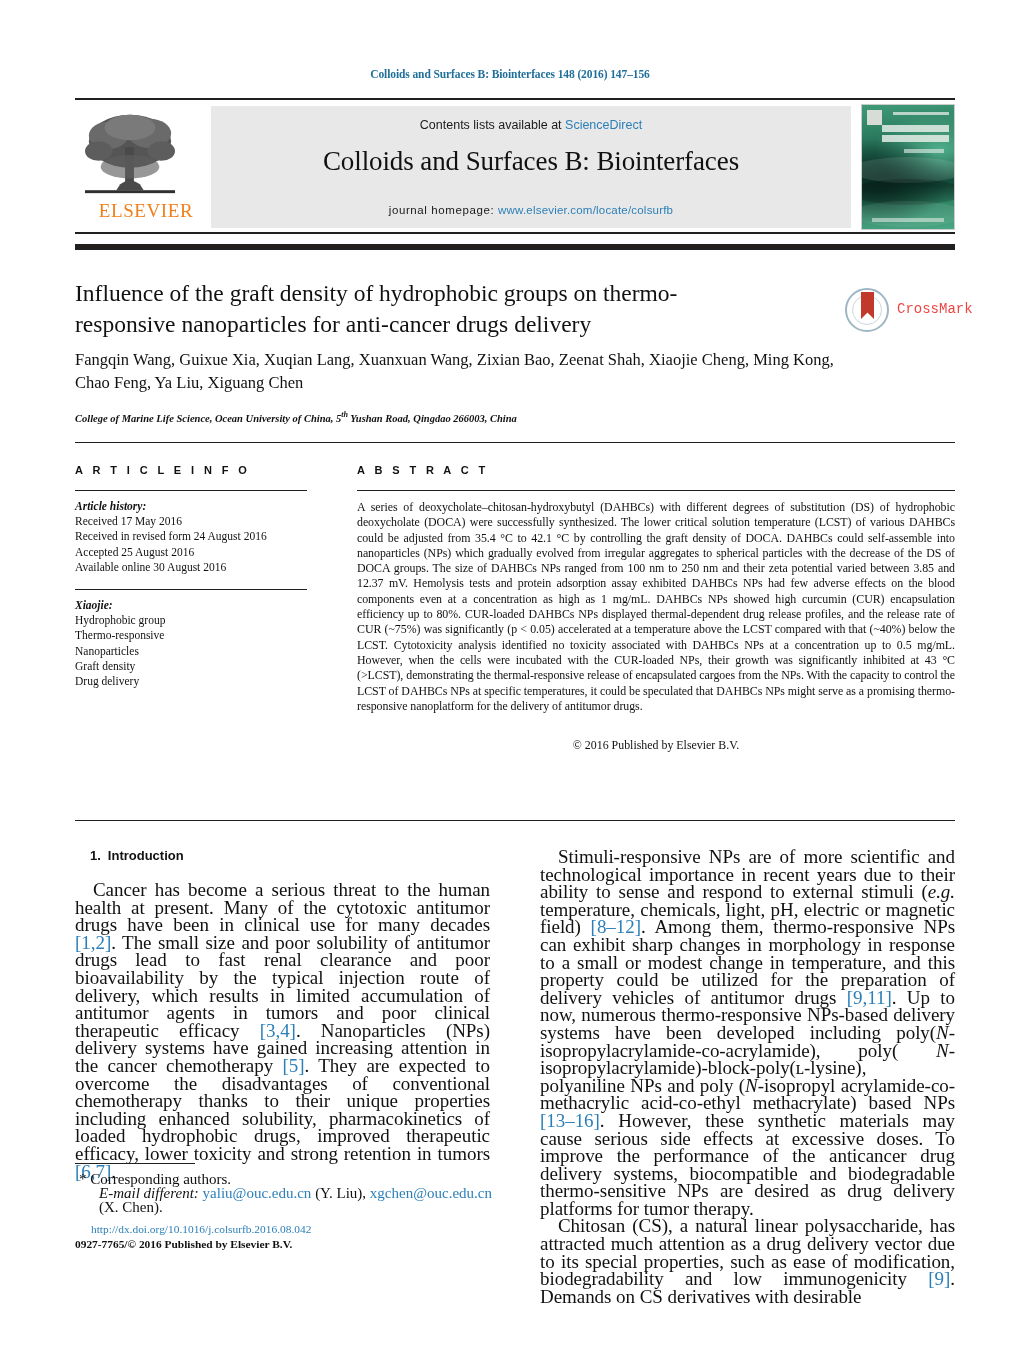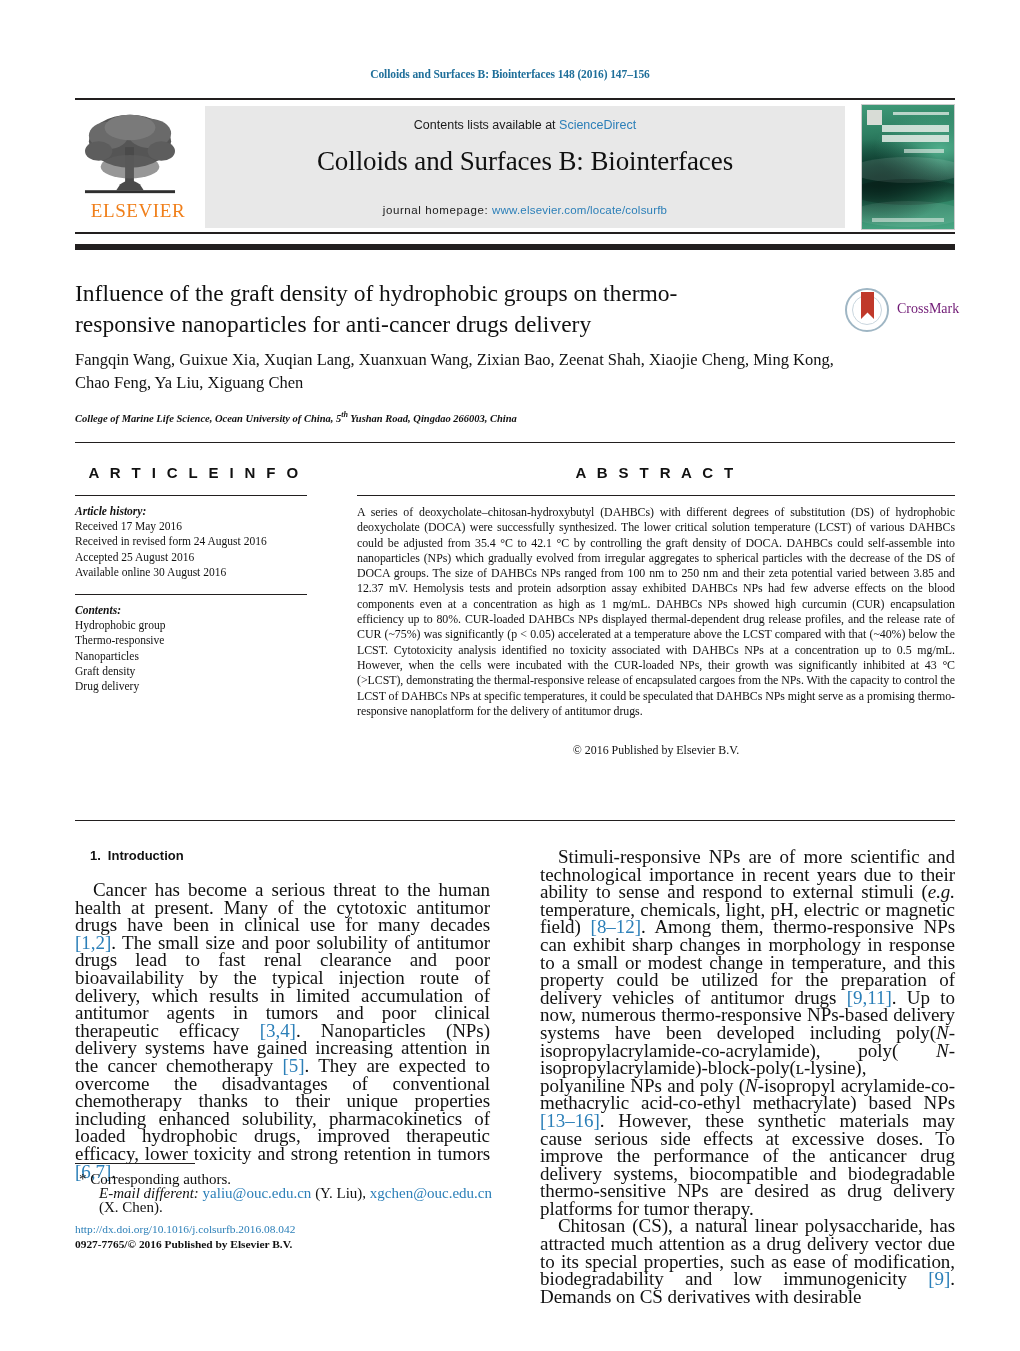--- a/index.html
+++ b/index.html
@@ -52,31 +52,31 @@
     width: 110px;
     height: 122px;
   }
   .els-tree {
     position: absolute;
     left: 6px; top: 2px;
     width: 98px; height: 92px;
   }
   .els-word {
     position: absolute;
-    left: 8px; top: 94px;
+    left: 16px; top: 94px;
     width: 110px;
     text-align: center;
     font-family: "Liberation Serif", serif;
     font-size: 19px;
     letter-spacing: 0.6px;
     color: #f07f1a;
   }
   .journal-band {
     position: absolute;
-    left: 130px;
+    left: 136px;
     top: 6px;
     width: 640px;
     height: 122px;
     background: #e8e8e8;
   }
   .contents-line {
     position: absolute;
     top: 12px;
     left: 0; right: 0;
     text-align: center;
@@ -242,40 +242,39 @@
     position: absolute;
     left: 14px; top: 2px;
     width: 13px; height: 27px;
     background: #c0392b;
     clip-path: polygon(0 0, 100% 0, 100% 100%, 50% 76%, 0 100%);
   }
   .cm-label {
     position: absolute;
     left: 52px;
     top: 13px;
-    font-family: Liberation Serif, serif;
+    font-family: Liberation Mono, monospace;
     font-size: 14px;
-    color: #701a75;
+    color: #ef4444;
   }
 
   
   .sec-rule-top {
     position: absolute;
     left: 75px; top: 442px;
     width: 880px;
     height: 1px;
     background: #221f1f;
   }
   .colhead {
     font-family: "Liberation Sans", sans-serif;
     font-weight: bold;
-    font-size: 15px;
+    font-size: 11px;
     letter-spacing: 3.4px;
     color: #111111;
-    text-align: center;
   }
   .info-col {
     position: absolute;
     left: 75px;
     top: 464px;
     width: 240px;
   }
   .info-rule {
     width: 232px;
     height: 1px;
@@ -391,20 +390,21 @@
     top: 1222px;
     width: 430px;
     font-family: "Liberation Serif", serif;
     font-size: 11.4px;
     line-height: 15px;
     color: #111111;
   }
   .doi-block .doi-link {
     color: #2b7fb8;
     display: block;
+    margin-left: 16px;
   }
   .doi-block .issn {
     font-weight: bold;
     display: block;
   }
 </style>
 </head>
 <body>
 
 <div class="page">
@@ -483,21 +483,21 @@
     <div class="info-rule"></div>
     <div class="info-body">
       <em>Article history:</em>
       <div>Received 17 May 2016</div>
       <div>Received in revised form 24 August 2016</div>
       <div>Accepted 25 August 2016</div>
       <div>Available online 30 August 2016</div>
     </div>
     <div class="info-rule"></div>
     <div class="info-body">
-      <em>Contents:</em>
+      <em>Xiaojie:</em>
       <div>Hydrophobic group</div>
       <div>Thermo-responsive</div>
       <div>Nanoparticles</div>
       <div>Graft density</div>
       <div>Drug delivery</div>
     </div>
   </div>
 
   <div class="abs-col">
     <div class="colhead">A B S T R A C T</div>

